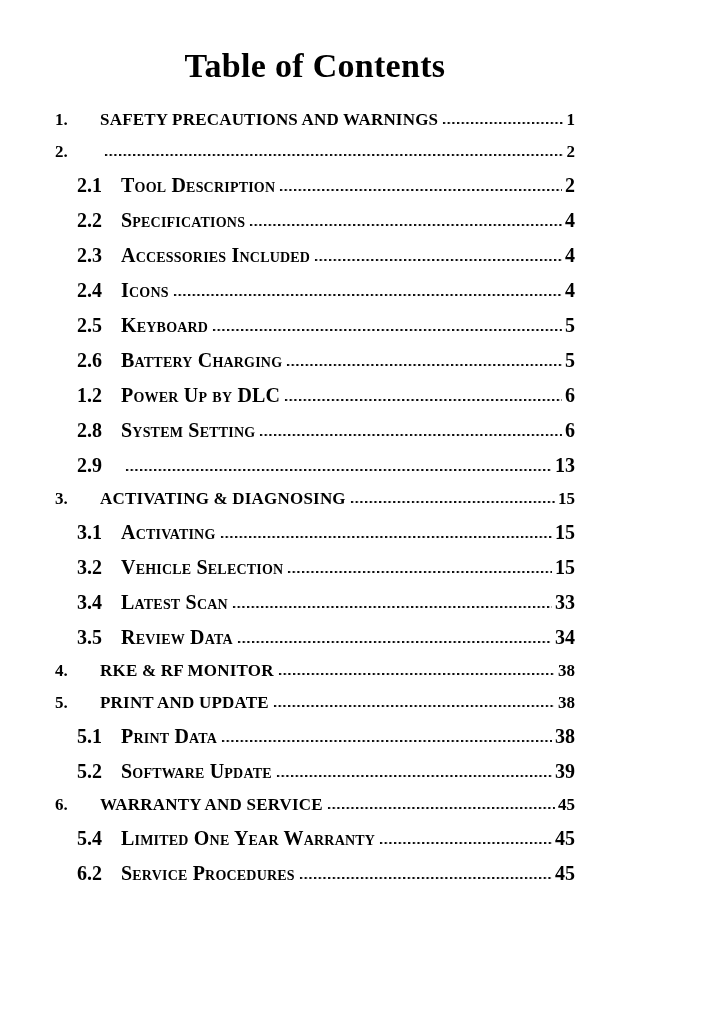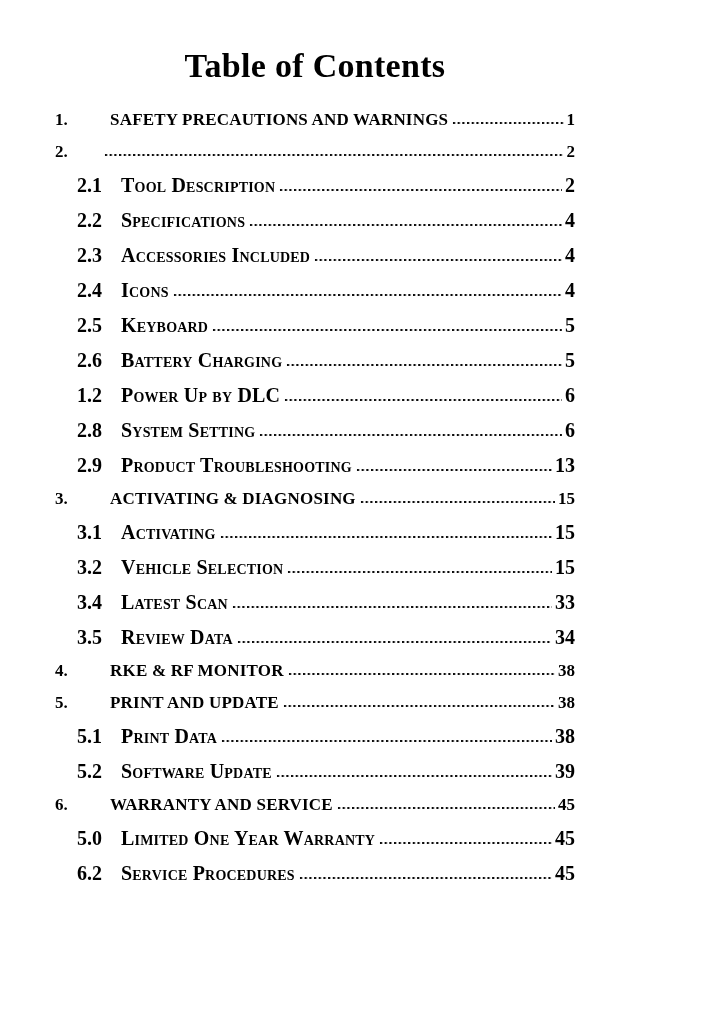--- a/index.html
+++ b/index.html
@@ -40,21 +40,20 @@
   }
   .row.lvl1 {
     font-size: 17px;
   }
   .row.lvl1 .num {
     width: 45px;
     flex: 0 0 45px;
   }
   .row.lvl1 .label {
     letter-spacing: 0.2px;
-    margin-left: 10px;
   }
   .row.lvl2 {
     font-size: 20px;
     padding-left: 22px;
   }
   .row.lvl2 .num {
     width: 44px;
     flex: 0 0 44px;
   }
   .row.lvl2 .label {
@@ -136,21 +135,20 @@
         <span class="pg">6</span>
       </div>
       <div class="row lvl2">
         <span class="num">2.8</span>
         <span class="label">System Setting</span>
         <span class="dots"></span>
         <span class="pg">6</span>
       </div>
       <div class="row lvl2">
         <span class="num">2.9</span>
-        <span class="label">Product Troubleshooting</span>
         <span class="dots"></span>
         <span class="pg">13</span>
       </div>
       <div class="row lvl1">
         <span class="num">3.</span>
         <span class="label">ACTIVATING &amp; DIAGNOSING</span>
         <span class="dots"></span>
         <span class="pg">15</span>
       </div>
       <div class="row lvl2">
@@ -201,21 +199,21 @@
         <span class="dots"></span>
         <span class="pg">39</span>
       </div>
       <div class="row lvl1">
         <span class="num">6.</span>
         <span class="label">WARRANTY AND SERVICE</span>
         <span class="dots"></span>
         <span class="pg">45</span>
       </div>
       <div class="row lvl2">
-        <span class="num">5.0</span>
+        <span class="num">5.4</span>
         <span class="label">Limited One Year Warranty</span>
         <span class="dots"></span>
         <span class="pg">45</span>
       </div>
       <div class="row lvl2">
         <span class="num">6.2</span>
         <span class="label">Service Procedures</span>
         <span class="dots"></span>
         <span class="pg">45</span>
       </div>

